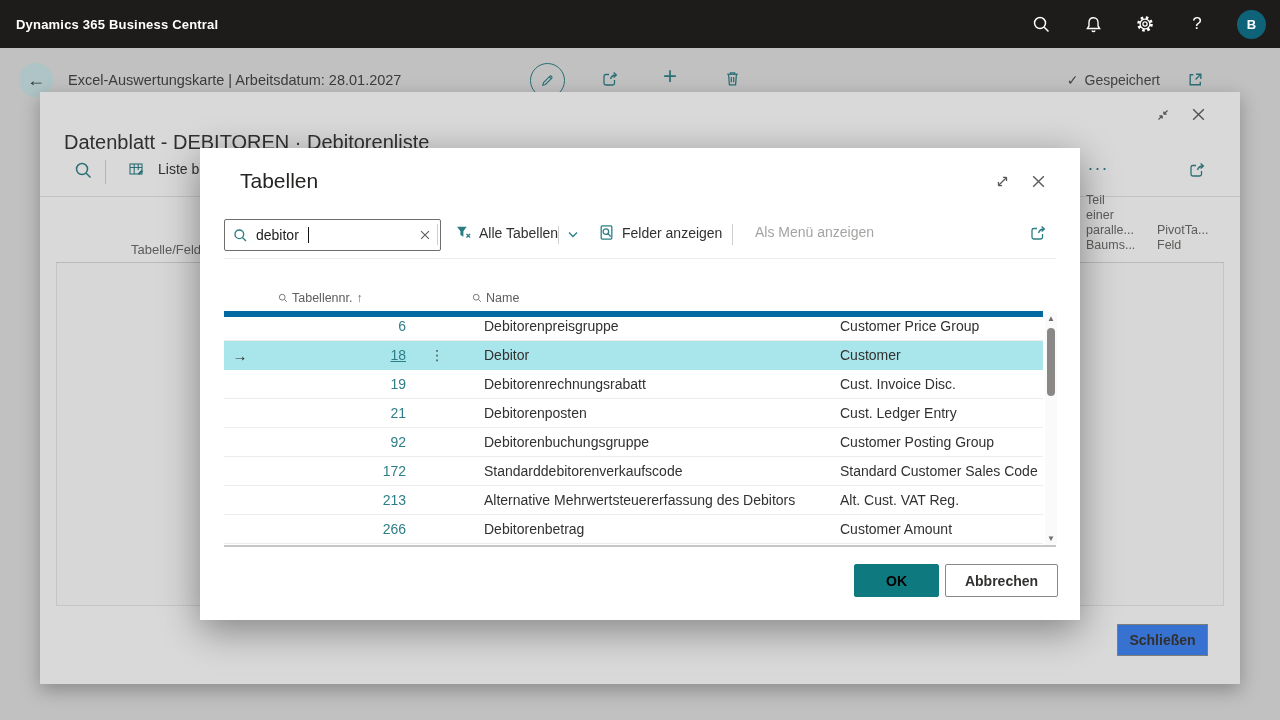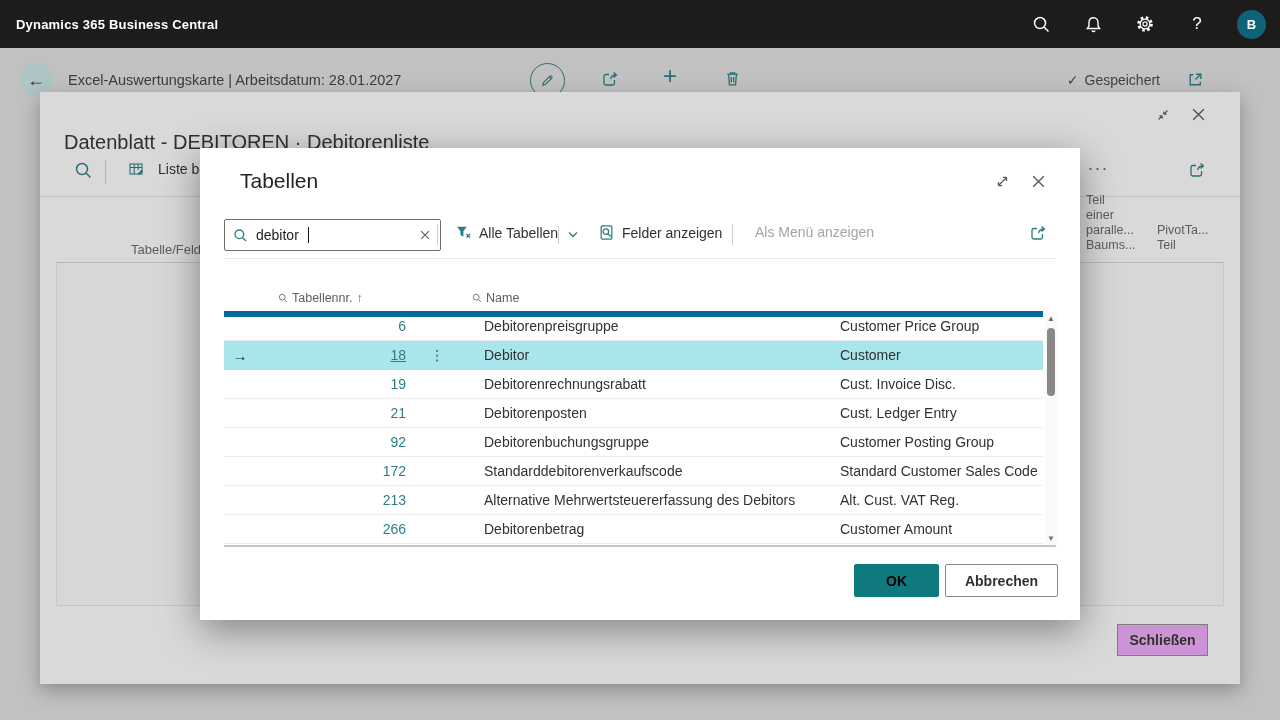--- a/index.html
+++ b/index.html
@@ -35,21 +35,21 @@
   .dlg-toolbar .vsep{position:absolute;left:65px;top:12px;width:1px;height:24px;background:#d6d4d2;}
   .dlg-tab{position:absolute;left:88px;top:13px;display:flex;align-items:center;gap:14px;font-size:14px;color:#323130;}
   .dlg-tab .ico{color:#2a7d83;}
   .dlg-more{position:absolute;left:1048px;top:6px;font-size:18px;letter-spacing:2px;color:#2a7d83;}
   .dlg-share{position:absolute;left:1148px;top:13px;color:#2a7d83;}
   .dlg-colhead-left{position:absolute;left:91px;top:150px;font-size:13px;color:#696866;}
   .dlg-colhead-mid{position:absolute;left:1046px;top:101px;font-size:12.5px;line-height:15px;color:#696866;white-space:pre-line;}
   .dlg-colhead-right{position:absolute;left:1117px;top:131px;font-size:12.5px;line-height:15px;color:#696866;white-space:pre-line;}
   .dlg-headline{position:absolute;left:16px;top:170px;width:1168px;height:1px;background:#d9d8d6;}
   .dlg-panel{position:absolute;left:16px;top:171px;width:1166px;height:342px;background:#fdfdfd;border:1px solid #e8e7e5;border-top:none;}
-  .btn-schliessen{position:absolute;right:32px;top:532px;width:89px;height:30px;background:#f0abfc;border:1px solid #908f8d;font-size:14px;font-weight:600;color:#323130;display:flex;align-items:center;justify-content:center;cursor:pointer;}
+  .btn-schliessen{position:absolute;right:32px;top:532px;width:89px;height:30px;background:#3b82f6;border:1px solid #908f8d;font-size:14px;font-weight:600;color:#323130;display:flex;align-items:center;justify-content:center;cursor:pointer;}
 
   
   .overlay{position:absolute;left:0;top:48px;width:1280px;height:672px;background:rgba(45,45,45,.18);z-index:20;}
 
   
   .modal{position:absolute;left:200px;top:148px;width:880px;height:472px;background:#fff;box-shadow:0 10px 36px rgba(0,0,0,.4);z-index:30;}
   .mtitle{position:absolute;left:40px;top:21px;font-size:21px;color:#252423;}
   .mico{position:absolute;top:25px;color:#5b5a58;cursor:pointer;}
 
   .mtoolbar{position:absolute;left:0;top:71px;width:100%;height:40px;}
@@ -205,21 +205,21 @@
           </svg>
       </span>
     </div>
 
     <div class="dlg-colhead-left">Tabelle/Feld</div>
     <div class="dlg-colhead-mid">Teil
 einer
 paralle...
 Baums...</div>
     <div class="dlg-colhead-right">PivotTa...
-Teil</div>
+Feld</div>
     <div class="dlg-headline"></div>
     <div class="dlg-panel"></div>
     <div class="btn-schliessen">Schließen</div>
   </div>
 
   <div class="overlay"></div>
 
   <div class="modal">
     <div class="mtitle">Tabellen</div>
     <span class="mico ico" style="left:794px;">

